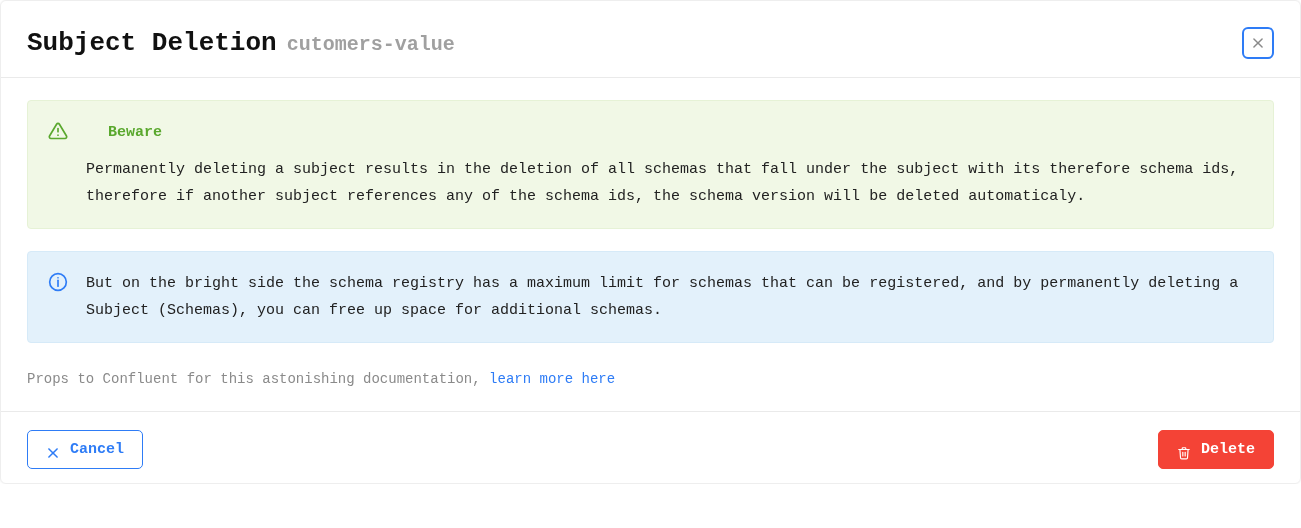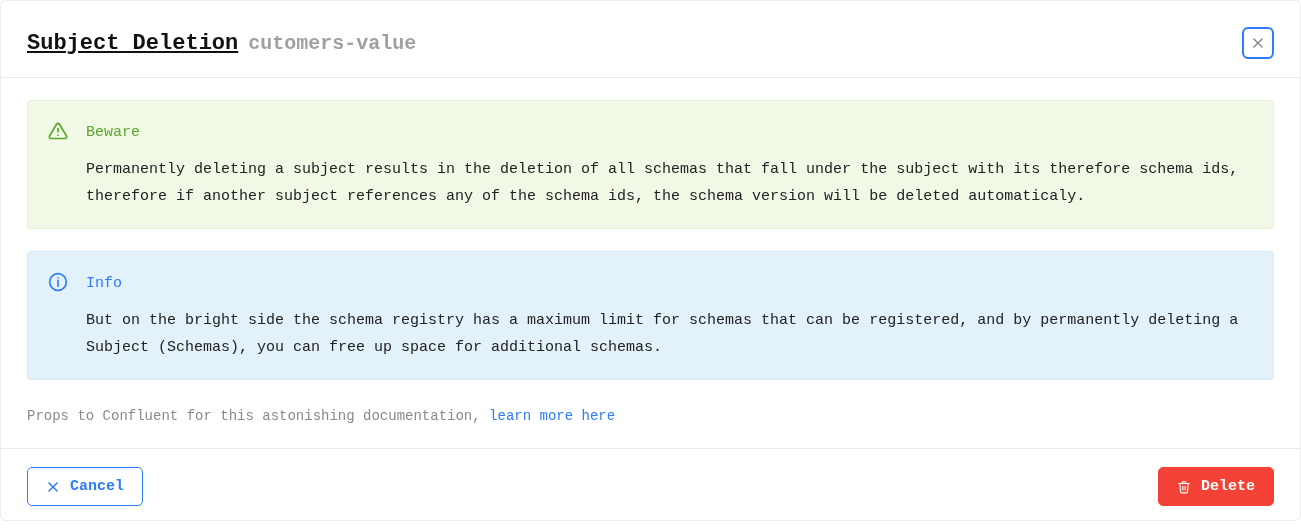--- a/index.html
+++ b/index.html
@@ -23,24 +23,23 @@
     justify-content: space-between;
     padding: 26px 26px 18px 26px;
     border-bottom: 1px solid #eaeaea;
   }
   .title-wrap {
     display: flex;
     align-items: baseline;
     gap: 10px;
   }
   .title {
-    font-size: 22px;
+    font-size: 26px;
     font-weight: 700;
     color: #111;
-    text-decoration: underline;
   }
   .subtitle {
     font-size: 20px;
     font-weight: 700;
     color: #a0a0a0;
   }
   .close-btn {
     width: 32px; height: 32px;
     border: 2px solid #2e7cf6;
     border-radius: 6px;
@@ -57,21 +56,21 @@
     border-radius: 4px;
     padding: 18px 20px 18px 20px;
     display: flex;
     gap: 18px;
     margin-bottom: 22px;
     font-size: 15px;
     line-height: 1.8;
   }
   .alert .icon-col { flex: 0 0 auto; padding-top: 2px; }
   .alert .content-col { flex: 1 1 auto; }
-  .alert-title { font-weight: 400; margin-bottom: 10px; }
+  .alert-title { font-weight: 700; margin-bottom: 10px; margin-left: 22px; }
   .alert-warning {
     background: #f1f8e6;
     border: 1px solid #e6f2d6;
   }
   .alert-warning .alert-title { color: #5aa82e; }
   .alert-warning .icon-col { color: #5aa82e; }
   .alert-info {
     background: #e3f1fb;
     border: 1px solid #d6eaf8;
   }
@@ -87,21 +86,21 @@
   .docs-link { color: #2e7cf6; text-decoration: none; }
   .modal-footer {
     border-top: 1px solid #eaeaea;
     padding: 18px 26px 10px 26px;
     display: flex;
     justify-content: space-between;
     align-items: center;
   }
   .btn {
     display: inline-flex;
-    align-items: center;
+    align-items: flex-end;
     gap: 10px;
     font-family: inherit;
     font-size: 15px;
     font-weight: 600;
     padding: 8px 18px;
     border-radius: 5px;
     cursor: pointer;
     line-height: 1.4;
   }
   .btn-outline {
@@ -155,21 +154,20 @@
 
     <div class="alert alert-info">
       <div class="icon-col">
         <svg class="icon-svg" viewBox="0 0 24 24" fill="none" stroke="currentColor" stroke-width="2" stroke-linecap="round" stroke-linejoin="round">
           <circle cx="12" cy="12" r="10"></circle>
           <line x1="12" y1="10" x2="12" y2="17"></line>
           <line x1="12" y1="7" x2="12" y2="7.01"></line>
         </svg>
       </div>
       <div class="content-col">
-        <div class="alert-title">Info</div>
         <div class="alert-body">But on the bright side the schema registry has a maximum limit for schemas that can be registered, and by permanently deleting a Subject (Schemas), you can free up space for additional schemas.</div>
       </div>
     </div>
 
     <div class="docs-line">
       <span>Props to Confluent for this astonishing documentation, </span><a href="#" class="docs-link">learn more here</a>
     </div>
 
   </div>
 

